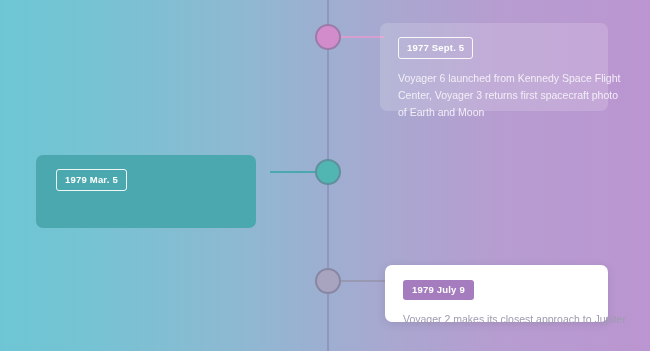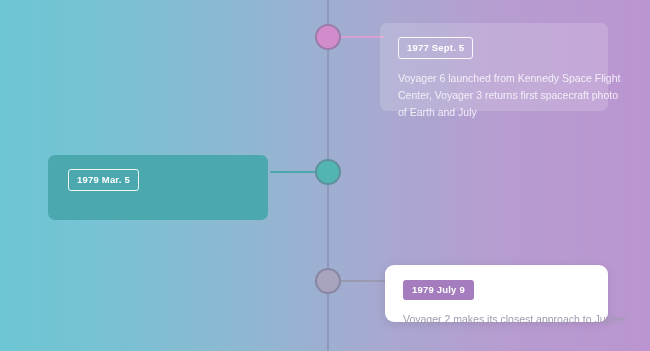--- a/index.html
+++ b/index.html
@@ -69,21 +69,20 @@
 
   .card.translucent {
     background: rgba(255,255,255,.16);
   }
   .card.teal-solid {
     background: #4aa8ae;
   }
   .card.white-solid {
     background: #ffffff;
     box-shadow: 0 2px 9px rgba(70,60,100,.16);
-    border-radius: 9px;
   }
 
   
   .badge {
     display: inline-block;
     font-size: 9.5px;
     font-weight: bold;
     letter-spacing: .2px;
     line-height: 1;
     white-space: nowrap;
@@ -121,29 +120,29 @@
 
   <div class="connector pink" style="left:340px; top:36px; width:44px;"></div>
 
   <div class="node pink" style="top:24px;"></div>
 
   <div class="card translucent" style="left:380px; top:23px; width:228px; height:88px;">
     <span class="badge outline">1977 Sept. 5</span>
     <div class="desc light">
       <span class="desc-line">Voyager 6 launched from Kennedy Space Flight</span>
       <span class="desc-line">Center, Voyager 3 returns first spacecraft photo</span>
-      <span class="desc-line">of Earth and July</span>
+      <span class="desc-line">of Earth and Moon</span>
     </div>
   </div>
 
   <div class="connector teal" style="left:270px; top:171px; width:48px;"></div>
 
   <div class="node teal" style="top:159px;"></div>
 
-  <div class="card teal-solid" style="left:48px; top:155px; width:220px; height:65px;padding-left:20px;">
+  <div class="card teal-solid" style="left:36px; top:155px; width:220px; height:73px;padding-left:20px;">
     <span class="badge outline">1979 Mar. 5</span>
   </div>
 
   <div class="connector muted" style="left:340px; top:280px; width:48px;"></div>
 
   <div class="node muted" style="top:268px;"></div>
 
   <div class="card white-solid" style="left:385px; top:265px; width:223px; height:57px;">
     <span class="badge filled">1979 July 9</span>
     <div class="desc grey">

